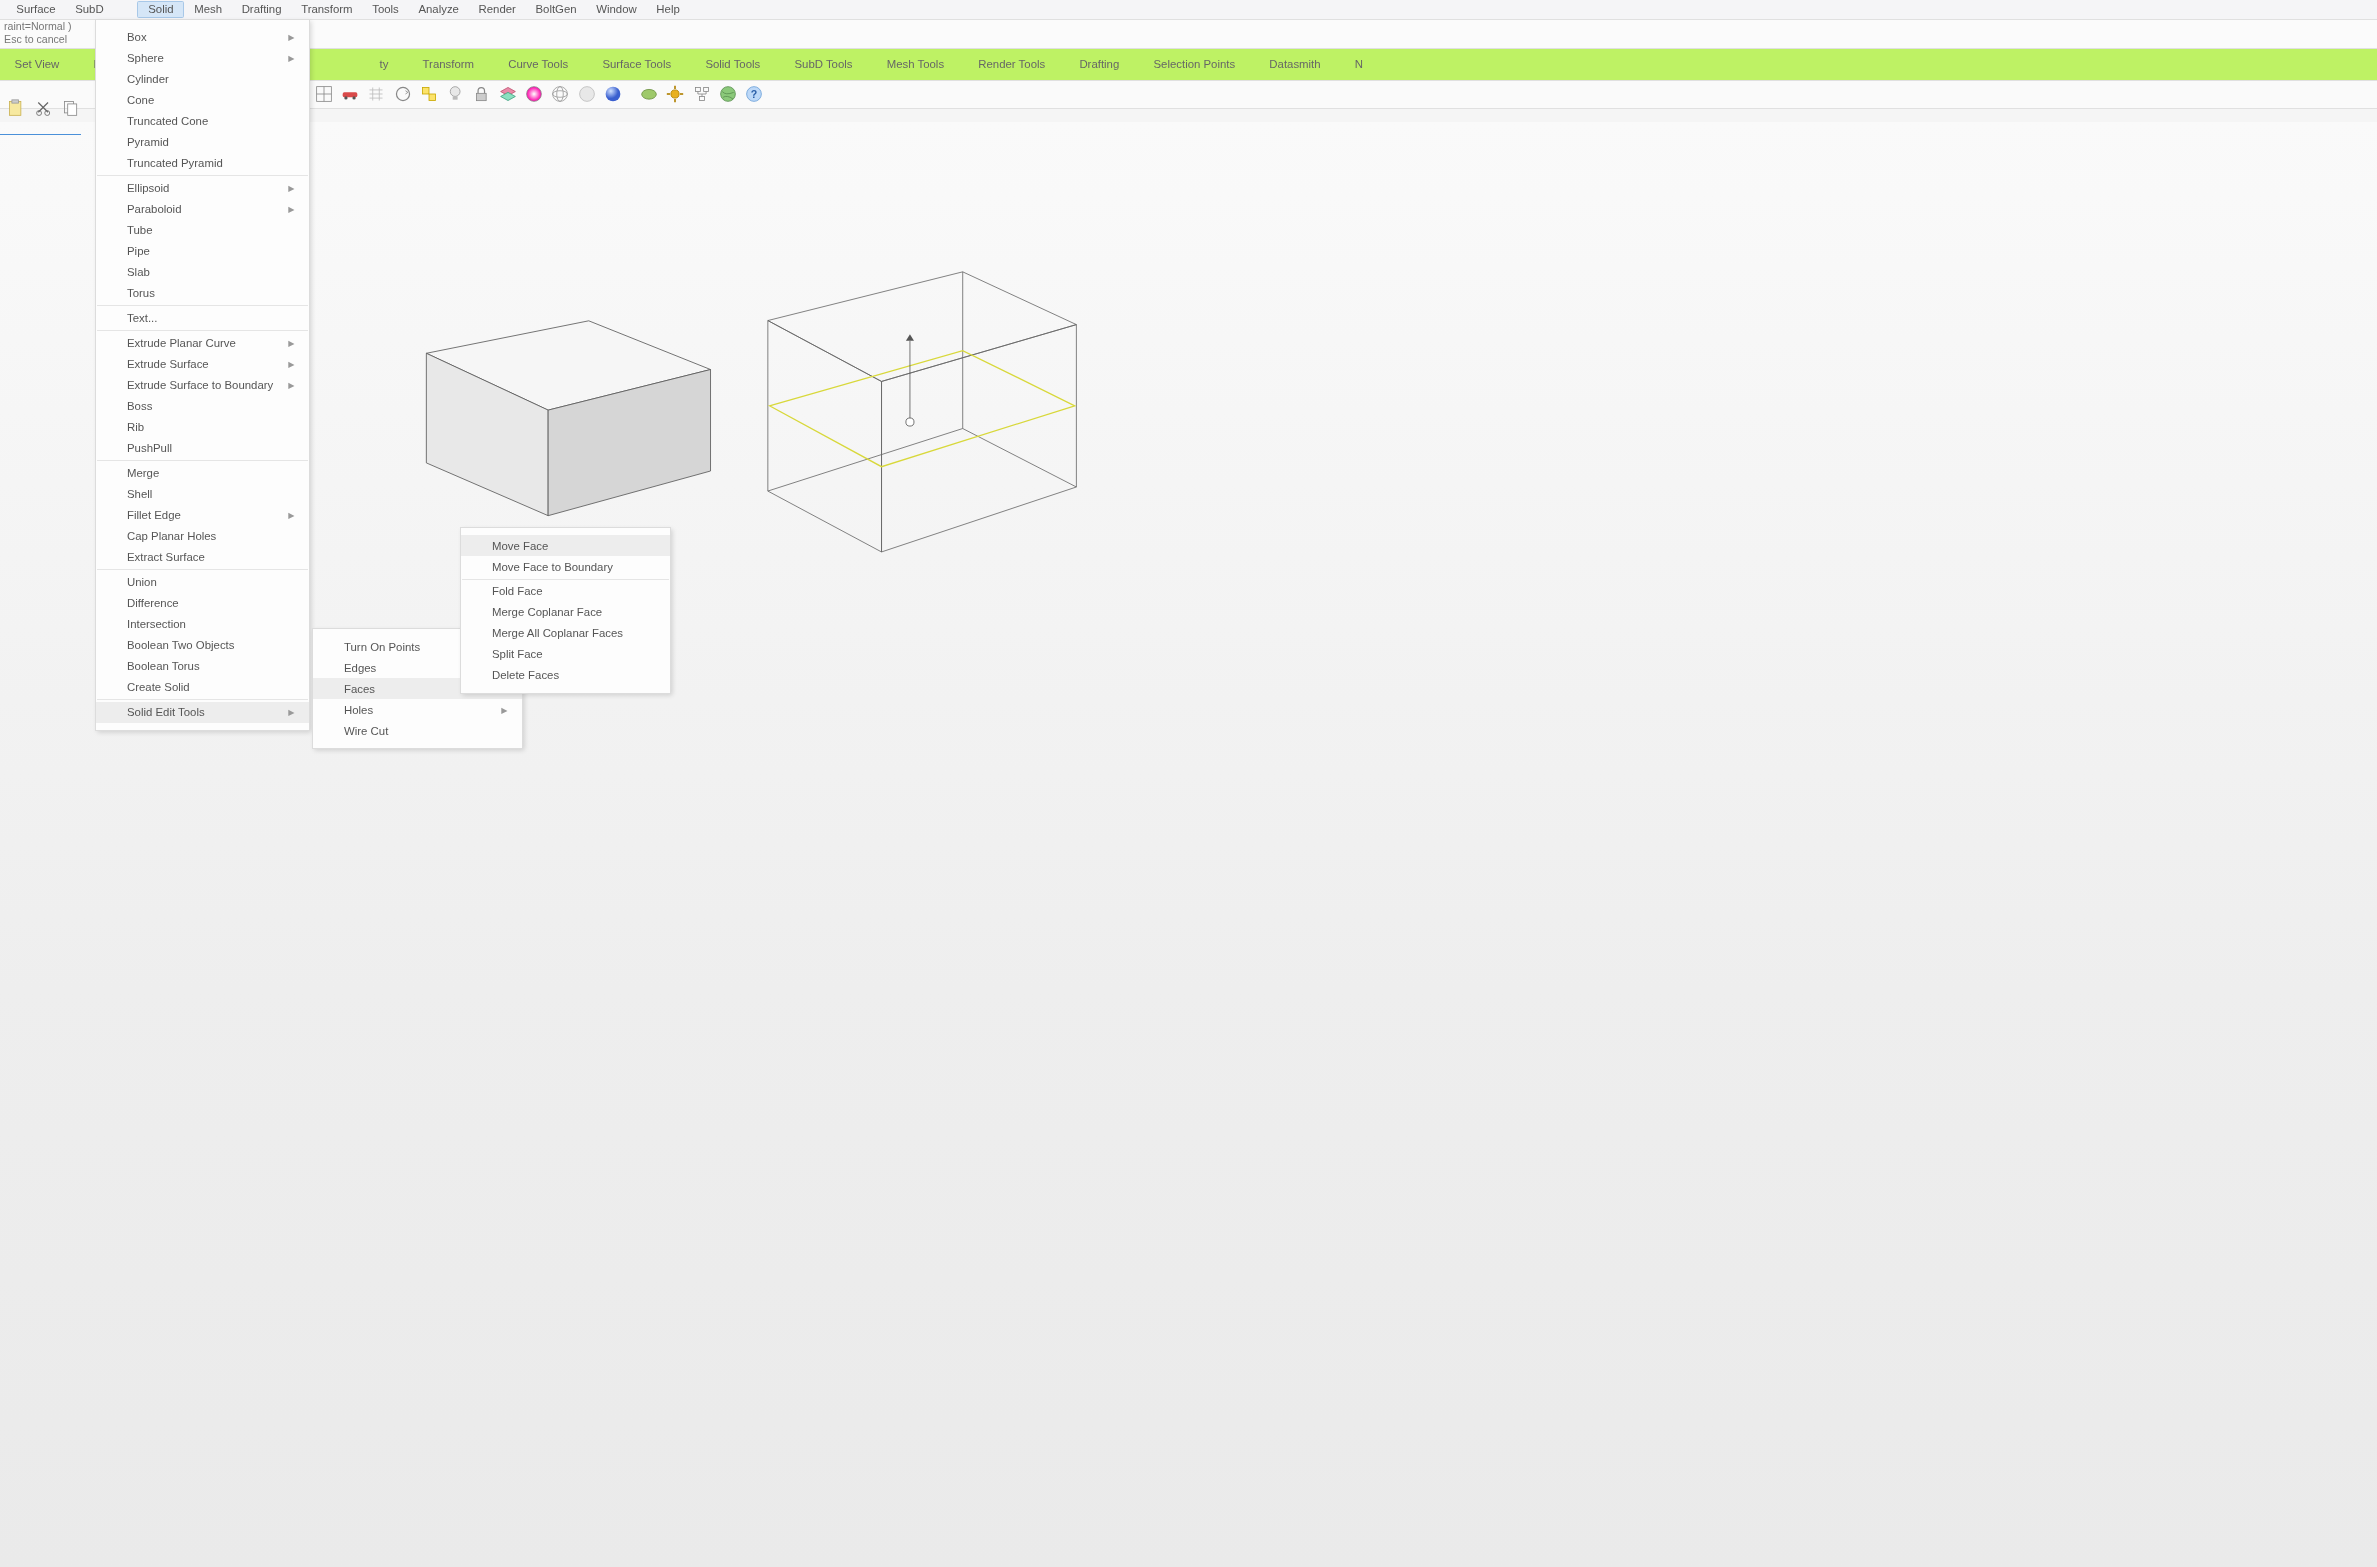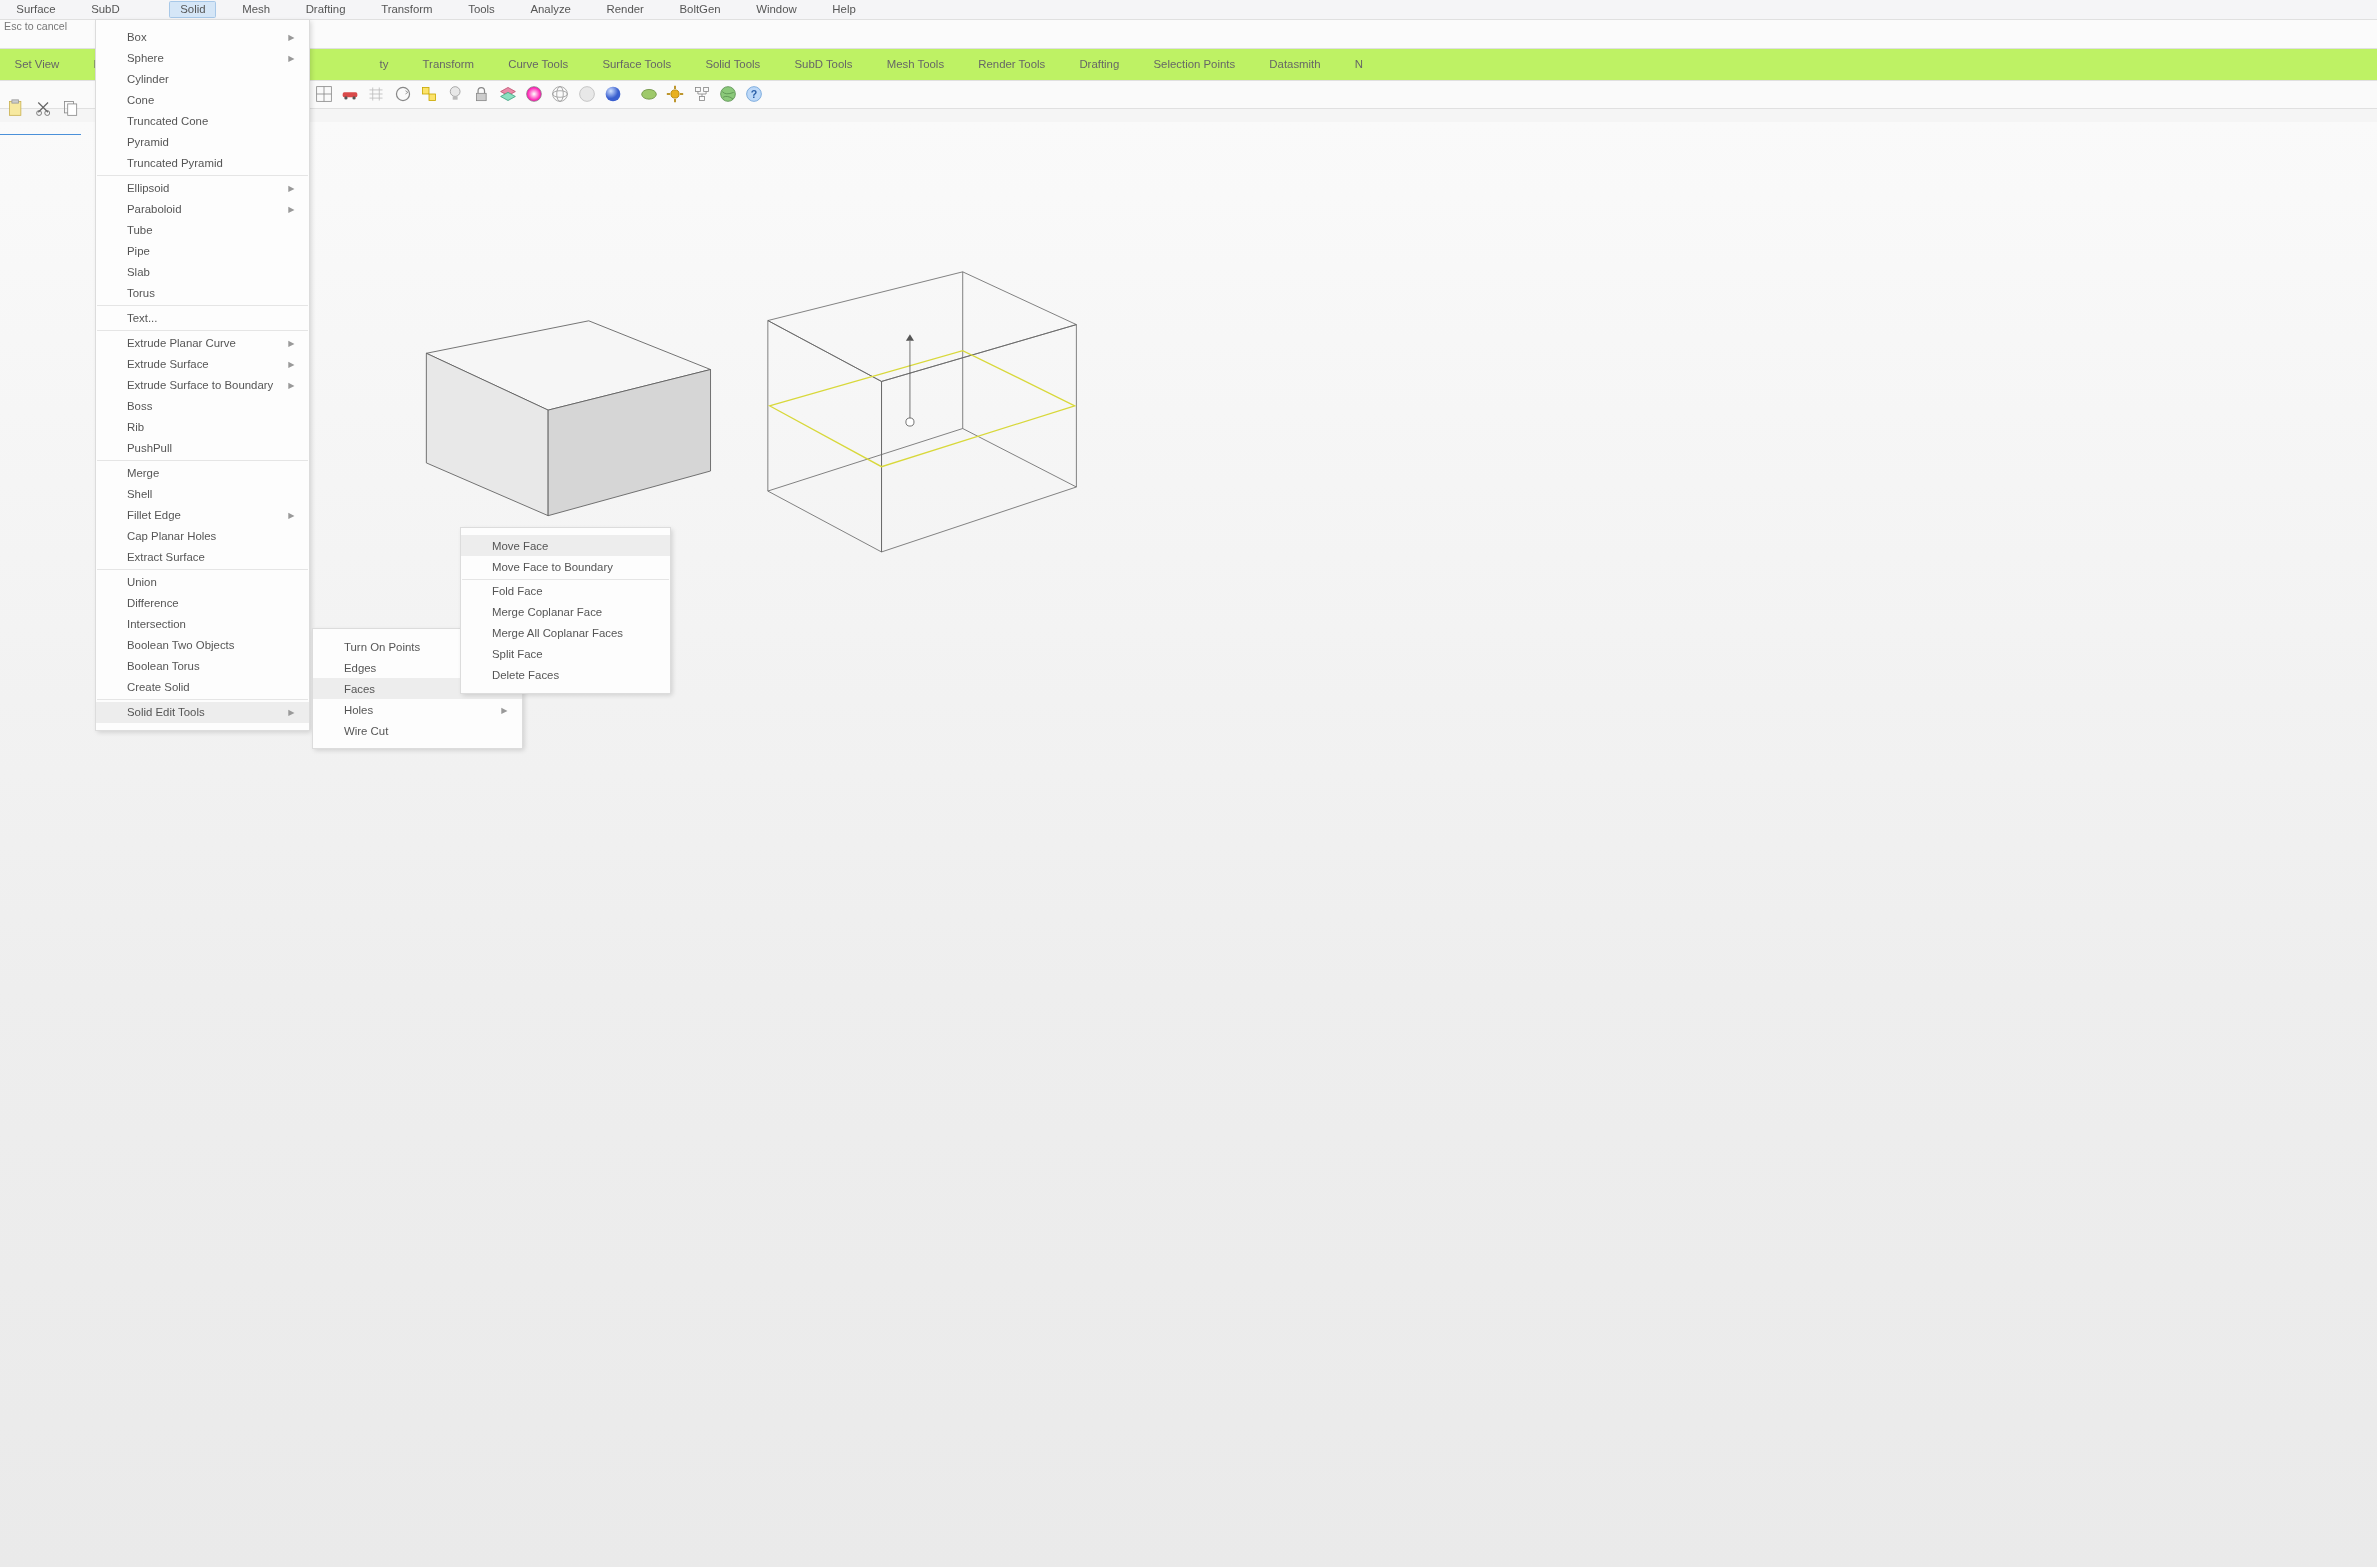--- a/index.html
+++ b/index.html
@@ -13,21 +13,21 @@
   }
 
   
   .menubar {
     display: flex;
     background: #f5f5f7;
     border-bottom: 0.8px solid #e0e0e0;
     height: 19.5px;
     align-items: center;
     padding-left: 6.5px;
-    gap: 16px;
+    gap: 0;
   }
   .menubar .item {
     padding: 1.6px 9.8px;
     color: #555;
     cursor: default;
   }
   .menubar .item.active {
     background: #d5e6f7;
     border: 0.8px solid #a8c8e8;
     border-radius: 1.6px;
@@ -155,20 +155,21 @@
   <span class="item">Transform</span>
   <span class="item">Tools</span>
   <span class="item">Analyze</span>
   <span class="item">Render</span>
   <span class="item">BoltGen</span>
   <span class="item">Window</span>
   <span class="item">Help</span>
 </div>
 
 <div class="command-area">
+  <div>raint=Normal )</div>
   <div>Esc to cancel</div>
 </div>
 
 <div class="toolbar-tabs">
   <span class="tab">Set View</span>
   <span class="tab">Disp</span>
   <span style="width:211px"></span>
   <span class="tab">ty</span>
   <span class="tab">Transform</span>
   <span class="tab">Curve Tools</span>

